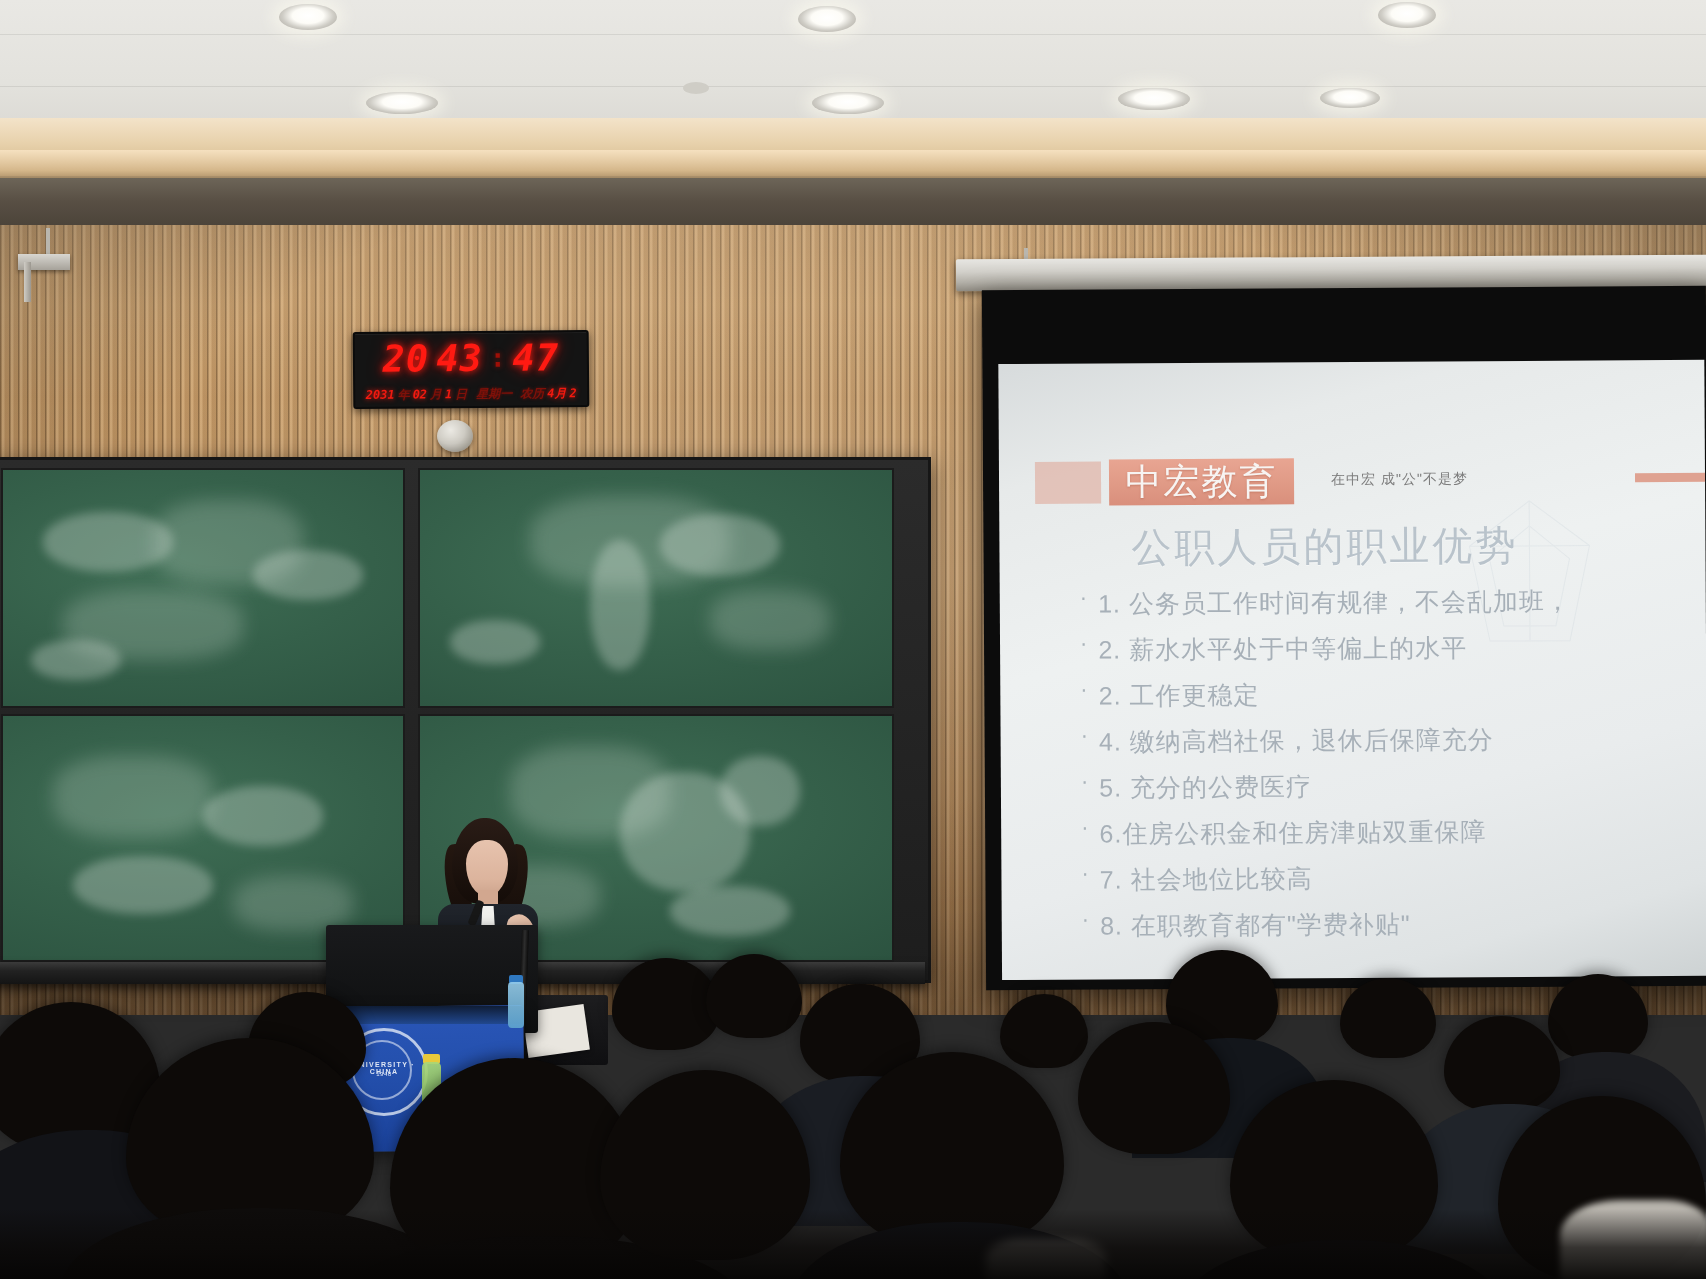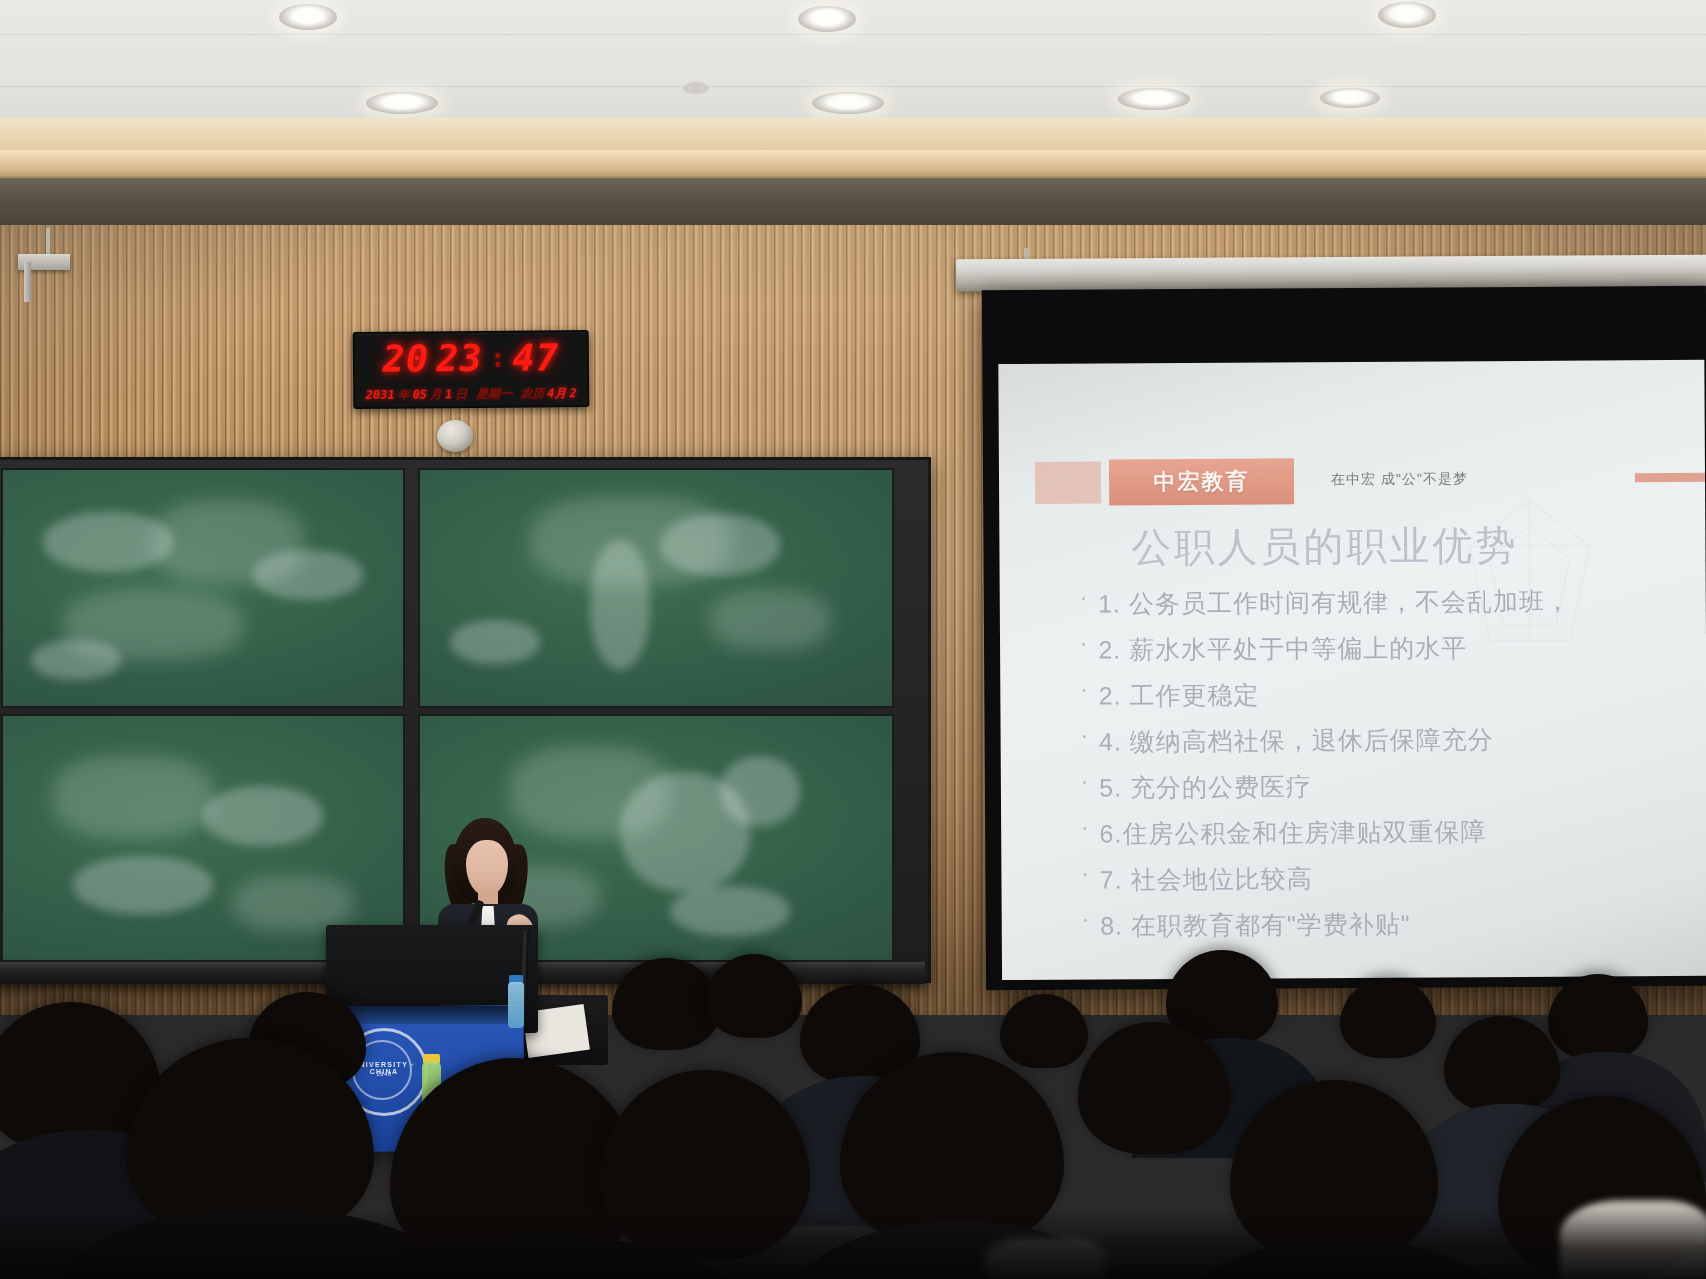--- a/index.html
+++ b/index.html
@@ -87,21 +87,21 @@
     overflow:hidden;}
   #slide{position:absolute;left:0;top:0;width:100%;height:100%;}
 
   
   #slide-head{position:absolute;left:36px;top:96px;width:640px;height:46px;}
   #logo-sq{position:absolute;left:0;top:2px;width:66px;height:42px;
     background:rgba(223,163,145,.55);}
   #logo-box{position:absolute;left:74px;top:0;width:185px;height:46px;
     background:linear-gradient(180deg,#e8a592 0%,#e09a86 55%,#d98f7c 100%);
     display:flex;align-items:center;justify-content:center;}
-  #logo-text{color:#f7f4f2;font-size:22px;letter-spacing:2px;font-weight:700;
+  #logo-text{color:#f7f4f2;font-size:36px;letter-spacing:2px;font-weight:400;
     text-shadow:0 1px 2px rgba(150,70,50,.35);}
   #tagline{position:absolute;left:296px;top:13px;font-size:14px;color:#7d7d7d;
     letter-spacing:1px;white-space:nowrap;}
   #head-rule{position:absolute;left:600px;top:17px;width:106px;height:9px;
     background:#dfa291;}
 
   #slide-title{position:absolute;left:132px;top:157px;font-size:40px;
     color:#b9c3cb;letter-spacing:3px;white-space:nowrap;font-weight:500;
     text-shadow:0 1px 1px rgba(255,255,255,.45);}
   #watermark{position:absolute;left:430px;top:130px;width:200px;height:200px;
@@ -213,28 +213,28 @@
 
   <div class="mount-chain abs" style="left:46px;top:228px;height:28px;"></div>
   <div class="screen-mount abs" style="left:18px;top:254px;width:52px;height:16px;"></div>
   <div class="abs" style="left:24px;top:262px;width:7px;height:40px;background:linear-gradient(90deg,#cfccc5,#9b978f);"></div>
   <div class="mount-chain abs" style="left:1024px;top:248px;height:26px;"></div>
   <div class="screen-mount abs" style="left:1000px;top:272px;width:18px;height:50px;"></div>
 
   <div id="clock" class="abs">
     <div id="clock-top">
       <span class="led nolabel">20</span>
-      <span class="led nolabel">23</span>
+      <span class="led nolabel">43</span>
       <span class="led-colon nolabel">:</span>
       <span class="led nolabel">47</span>
     </div>
     <div id="clock-bot">
       <span class="led-sm">2031</span>
       <span class="led-sm dim">年</span>
-      <span class="led-sm">05</span>
+      <span class="led-sm">02</span>
       <span class="led-sm dim">月</span>
       <span class="led-sm">1</span>
       <span class="led-sm dim">日</span>
       <span class="led-sm dim" style="margin-left:6px;">星期一</span>
       <span class="led-sm dim" style="margin-left:5px;">农历</span>
       <span class="led-sm">4月</span>
       <span class="led-sm">2</span>
     </div>
   </div>
   <div id="sensor" class="abs"></div>

